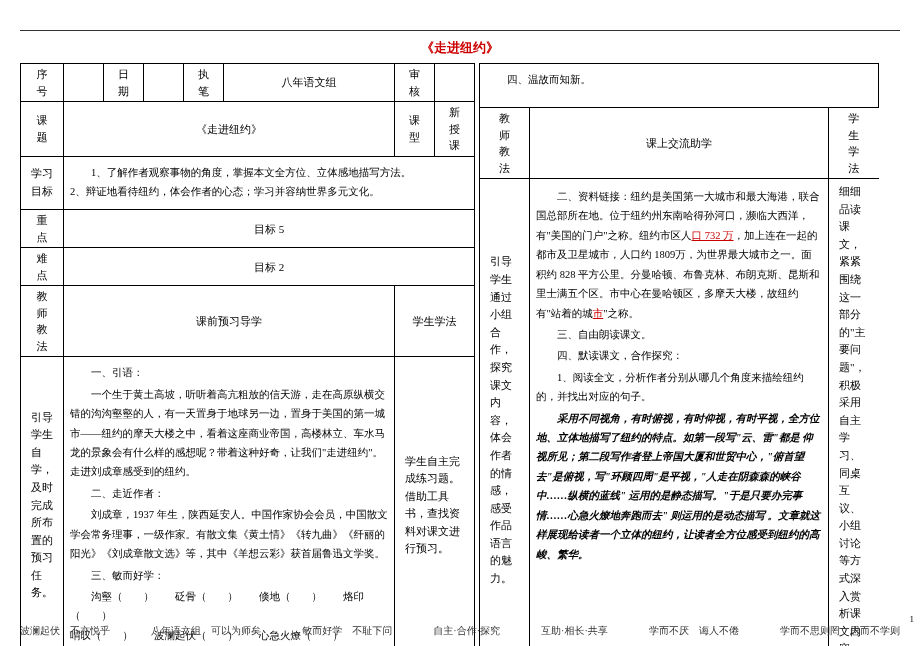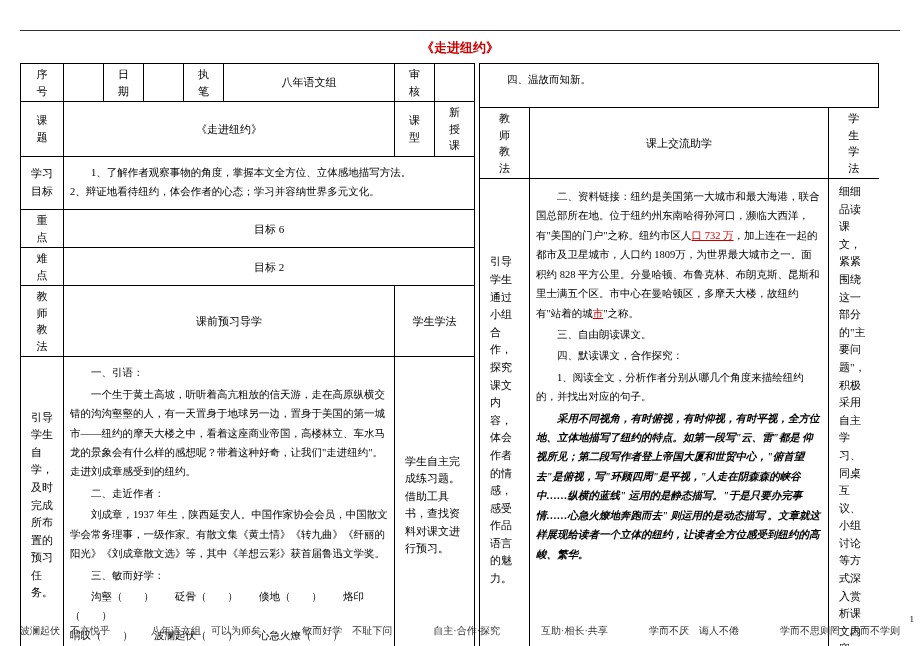--- a/index.html
+++ b/index.html
@@ -99,21 +99,21 @@
       </tr>
       <tr>
         <td class="vtext">学习目标</td>
         <td colspan="7" class="content-cell">
               <p style="white-space:pre-line">1、了解作者观察事物的角度，掌握本文全方位、立体感地描写方法。
 2、辩证地看待纽约，体会作者的心态；学习并容纳世界多元文化。</p>
             </td>
       </tr>
       <tr>
         <td class="center">重点</td>
-        <td colspan="7" class="center">目标 6</td>
+        <td colspan="7" class="center">目标 5</td>
       </tr>
       <tr>
         <td class="center">难点</td>
         <td colspan="7" class="center">目标 2</td>
       </tr>
       <tr>
         <td class="center">教师教法</td>
         <td colspan="5" class="center">课前预习导学</td>
         <td colspan="2" class="center">学生学法</td>
       </tr>

